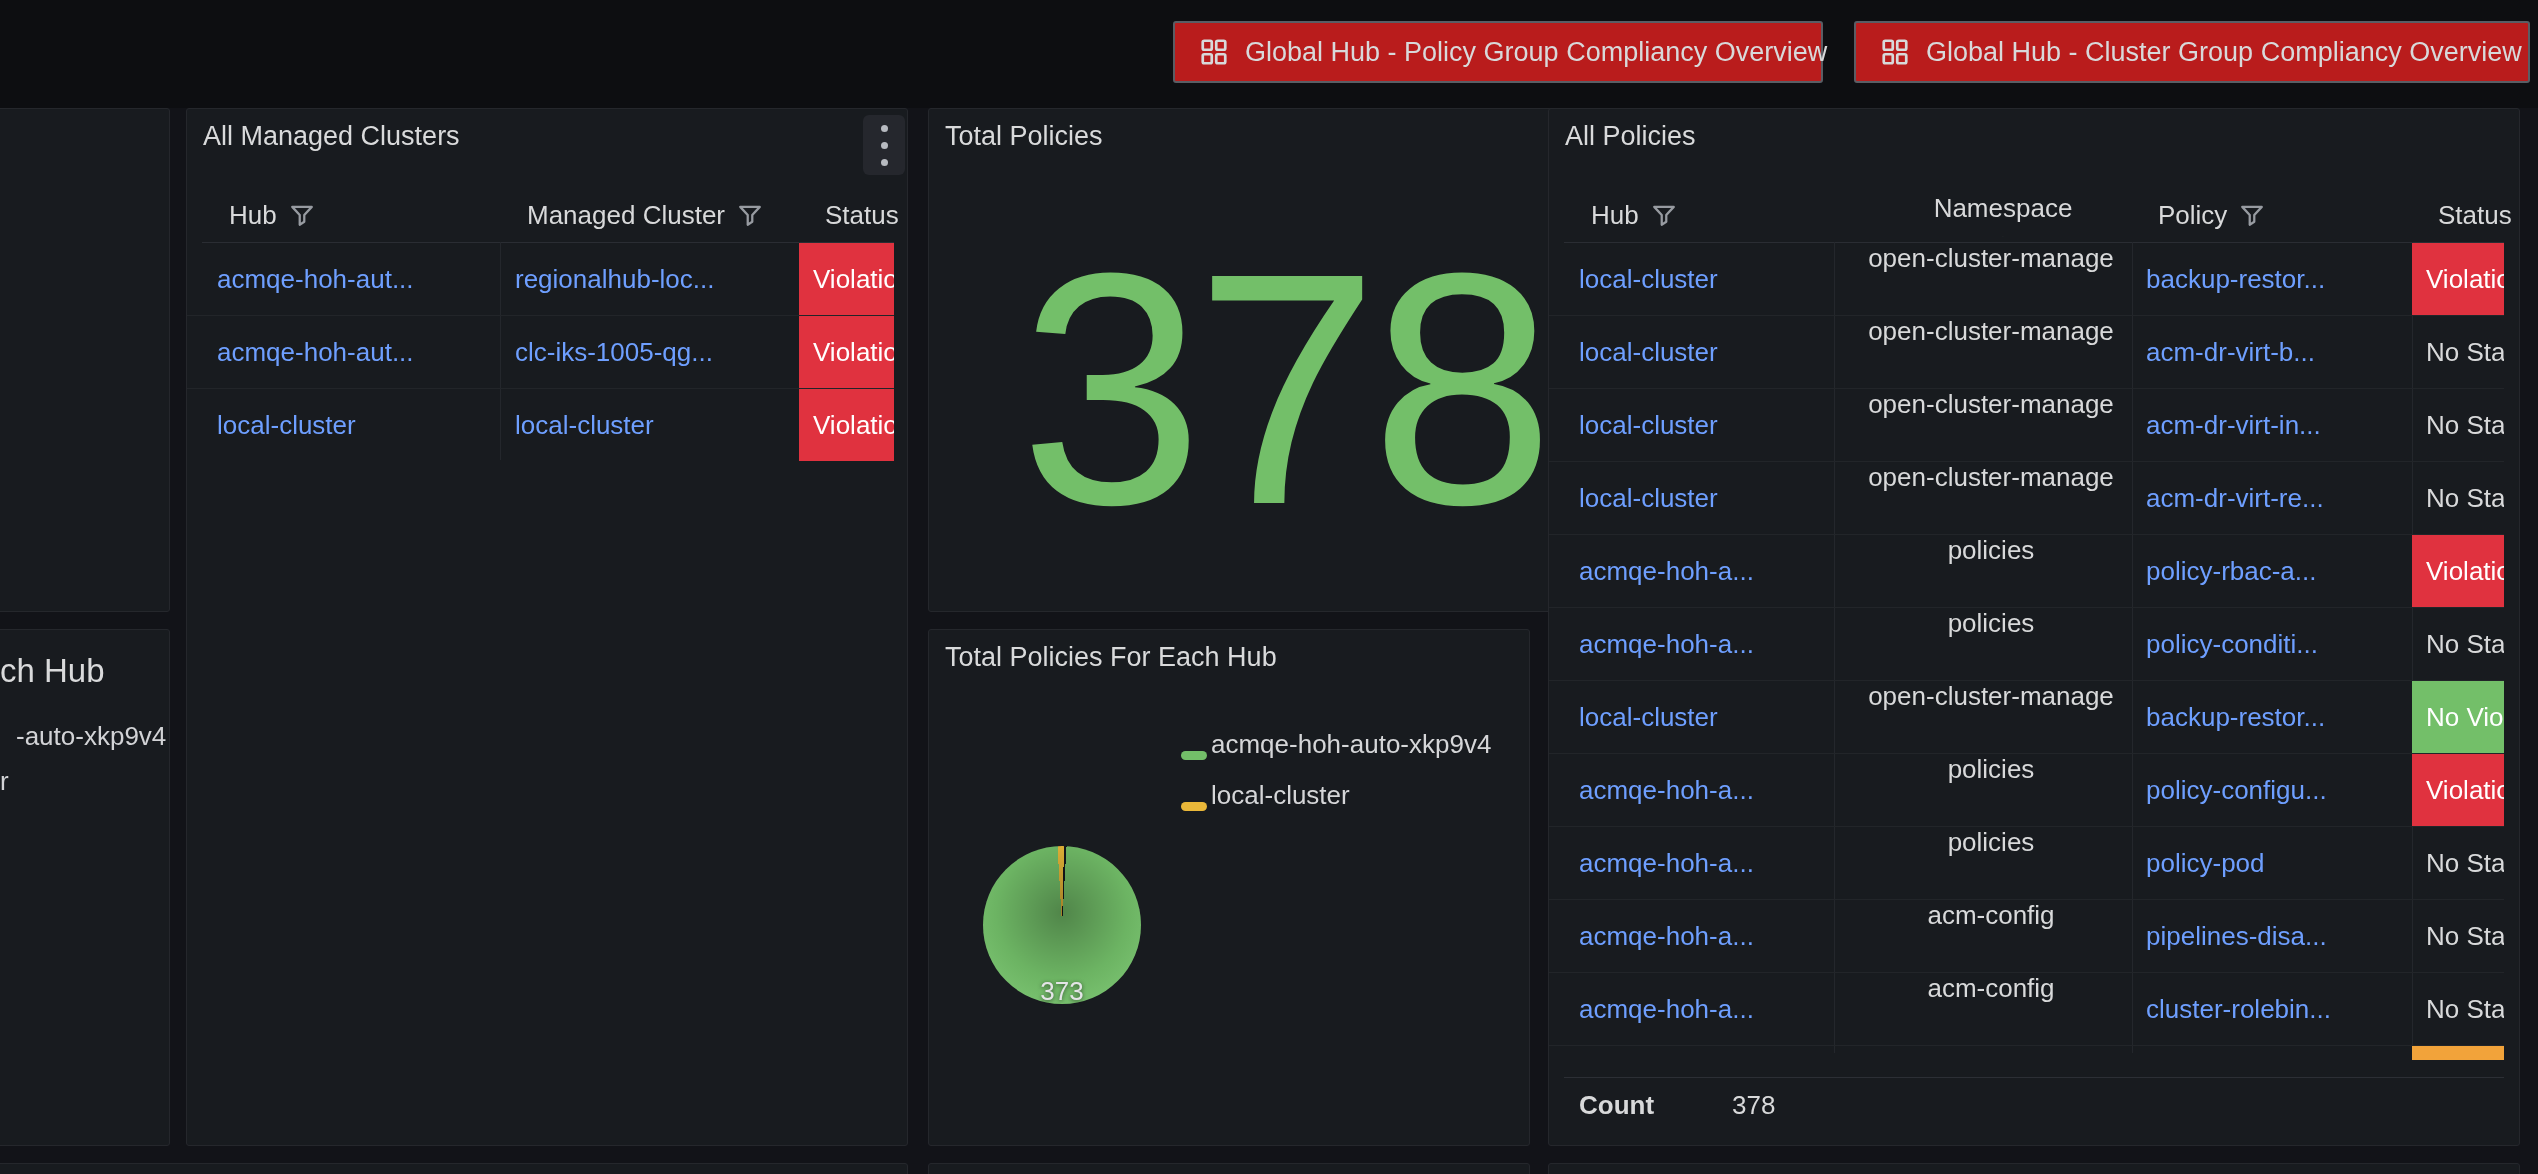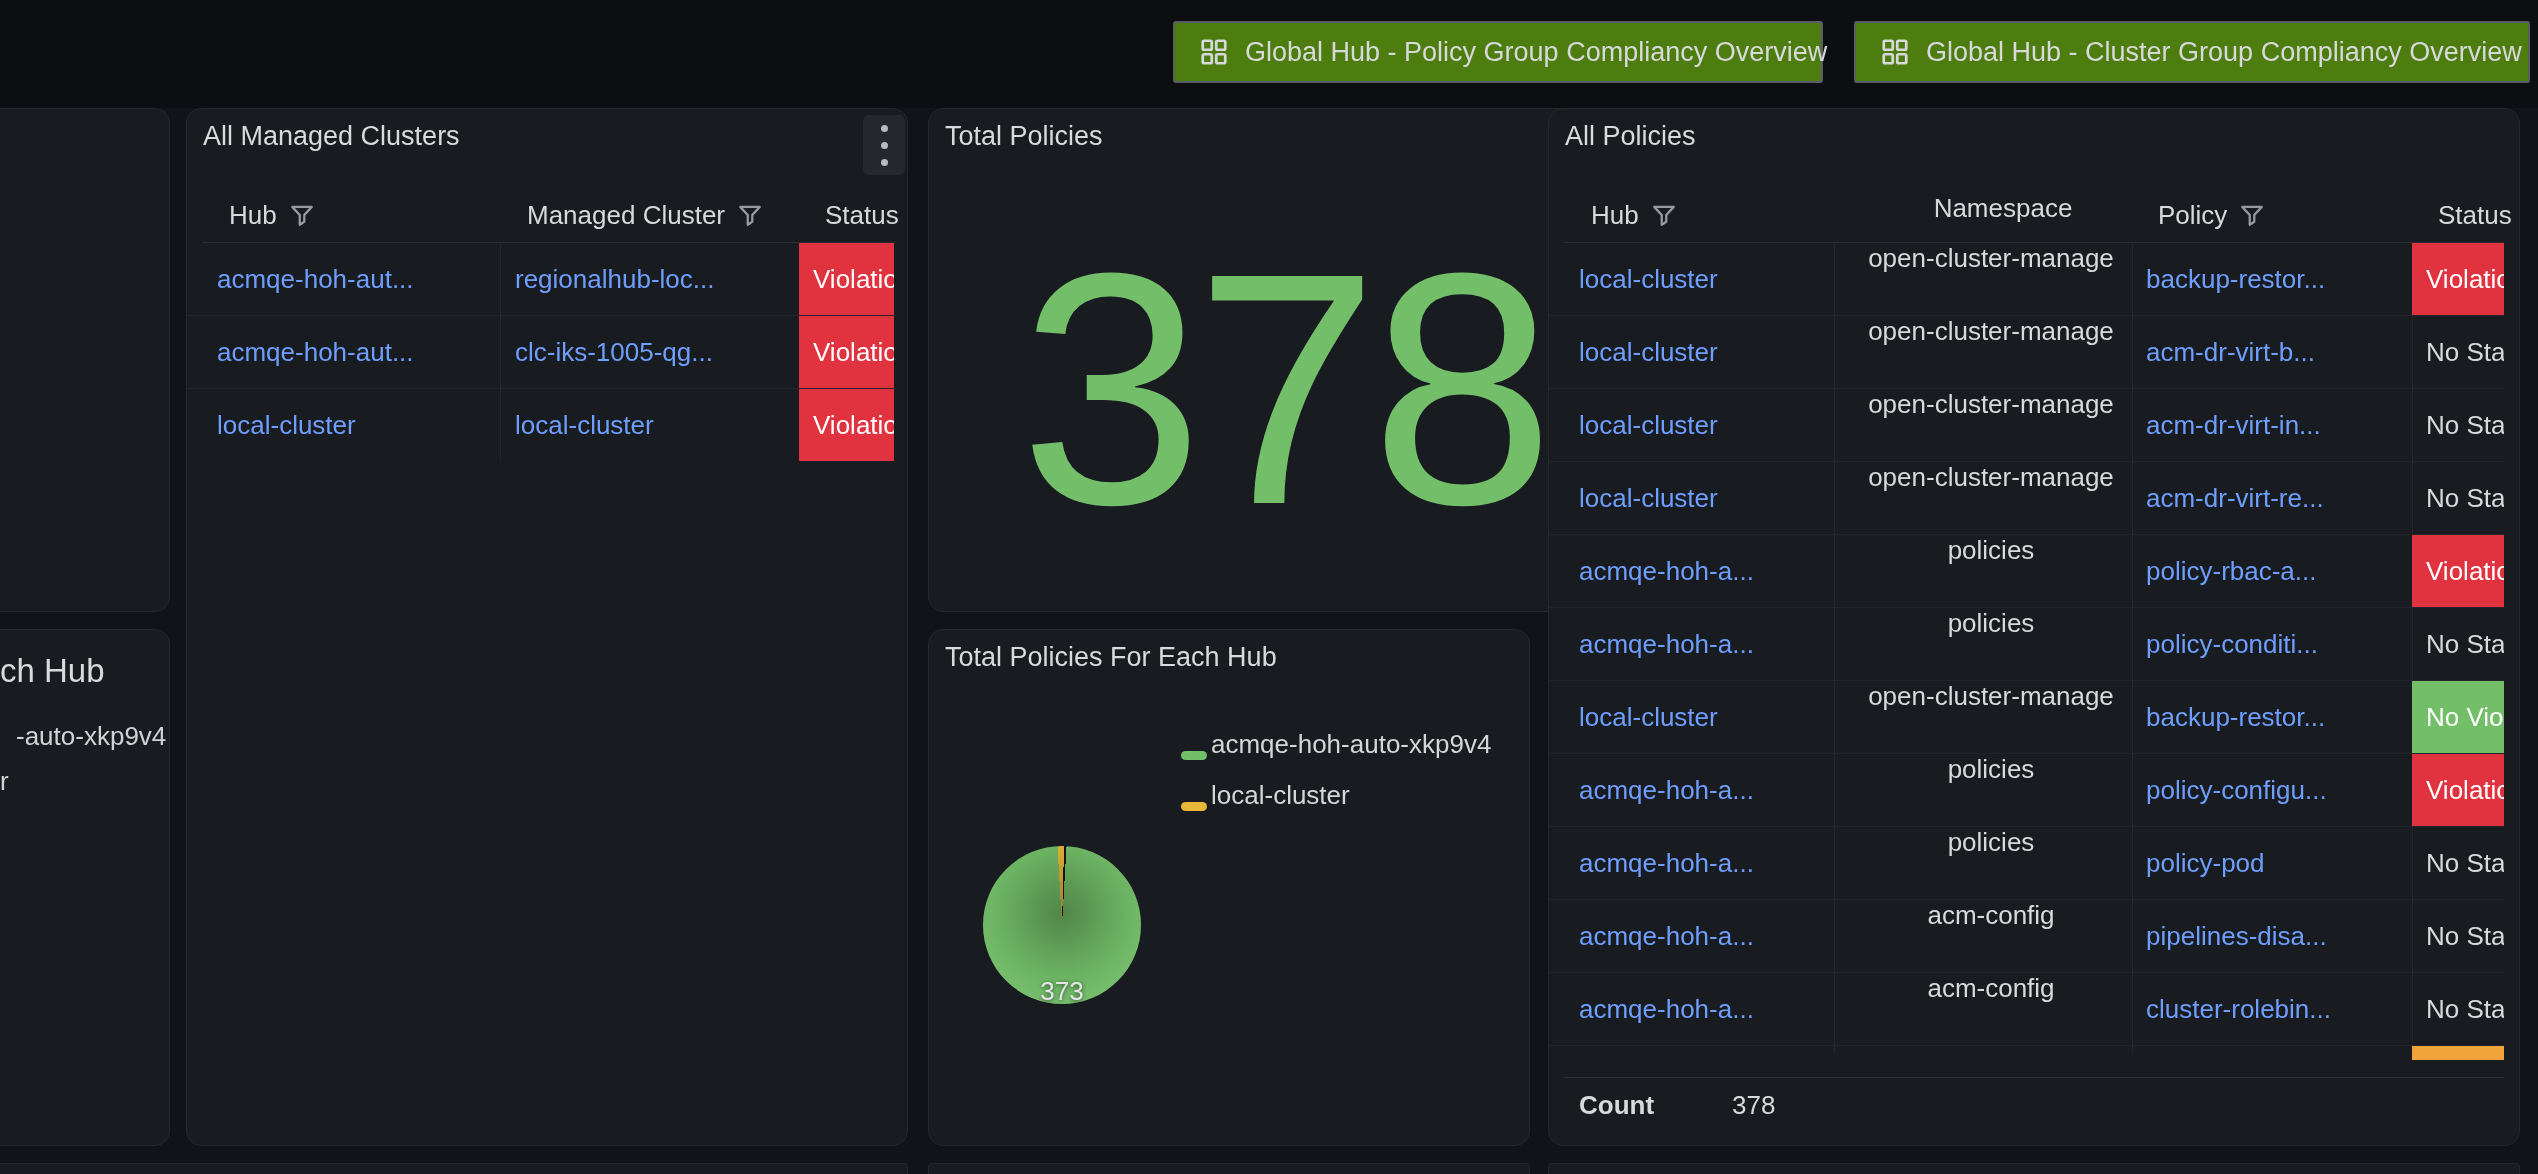--- a/index.html
+++ b/index.html
@@ -2,25 +2,25 @@
 <html><head>
 <meta charset="utf-8">
 <style>
   html,body{margin:0;padding:0;background:#0b0c0e;}
   .stage{position:relative;width:2538px;height:1174px;overflow:hidden;
          background:#121318;font-family:"Liberation Sans","DejaVu Sans",sans-serif;}
   
   .topbar{position:absolute;left:0;top:0;width:2538px;height:108px;background:#0d0e11;}
   .nav-btn{position:absolute;top:21px;height:62px;box-sizing:border-box;
            display:flex;align-items:center;gap:16px;padding:0 24px;
-           background:#4d7c0f;border:2px solid #5a5d64;border-radius:3px;cursor:pointer;}
+           background:#b91c1c;border:2px solid #5a5d64;border-radius:3px;cursor:pointer;}
   .nav-btn span{font-size:27px;color:#d8d9da;white-space:nowrap;}
   .nav-btn svg{flex:0 0 auto;}
   
-  .panel{position:absolute;background:#181b1f;border:1px solid #25272c;border-radius:15px;box-sizing:border-box;}
+  .panel{position:absolute;background:#181b1f;border:1px solid #25272c;border-radius:3px;box-sizing:border-box;}
   .ptitle{position:absolute;left:16px;top:12px;font-size:27px;font-weight:500;color:#d9dadb;white-space:nowrap;}
   
   .thead{position:absolute;left:12px;top:84px;height:44px;width:100%;}
   .th{position:absolute;top:0;height:44px;display:flex;align-items:center;gap:12px;
       font-size:26px;font-weight:500;color:#d8d9da;overflow:hidden;white-space:nowrap;box-sizing:border-box;}
   .hline{position:absolute;height:1px;background:#2a2d33;}
   .vsep{position:absolute;width:1px;background:#24272c;}
   .tbody{position:absolute;left:0;}
   .tr{position:relative;height:72px;}
   .tr + .tr{border-top:1px solid #222529;}

